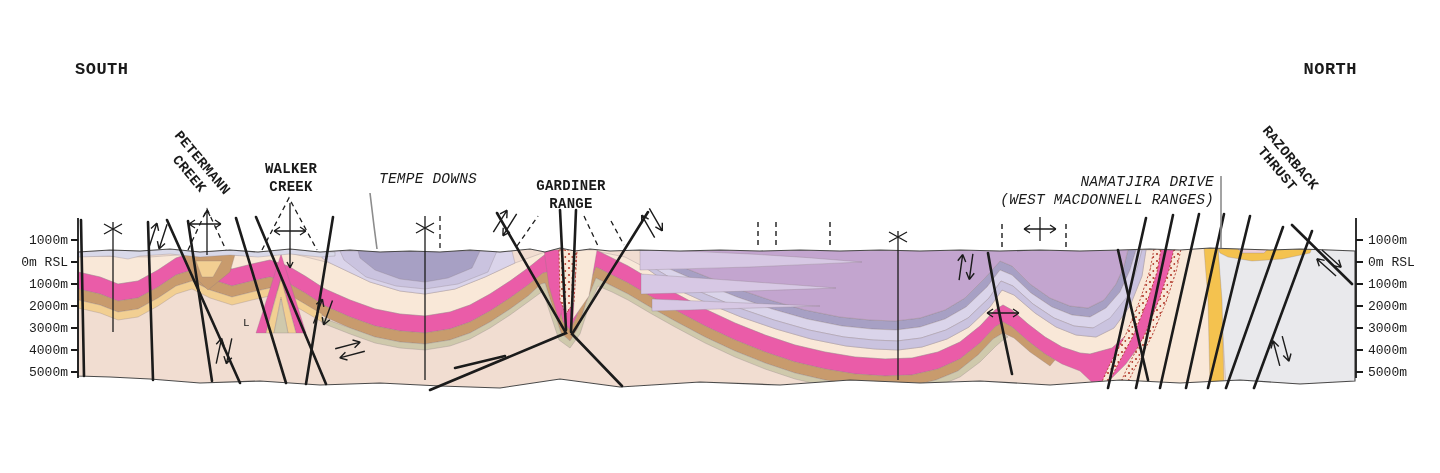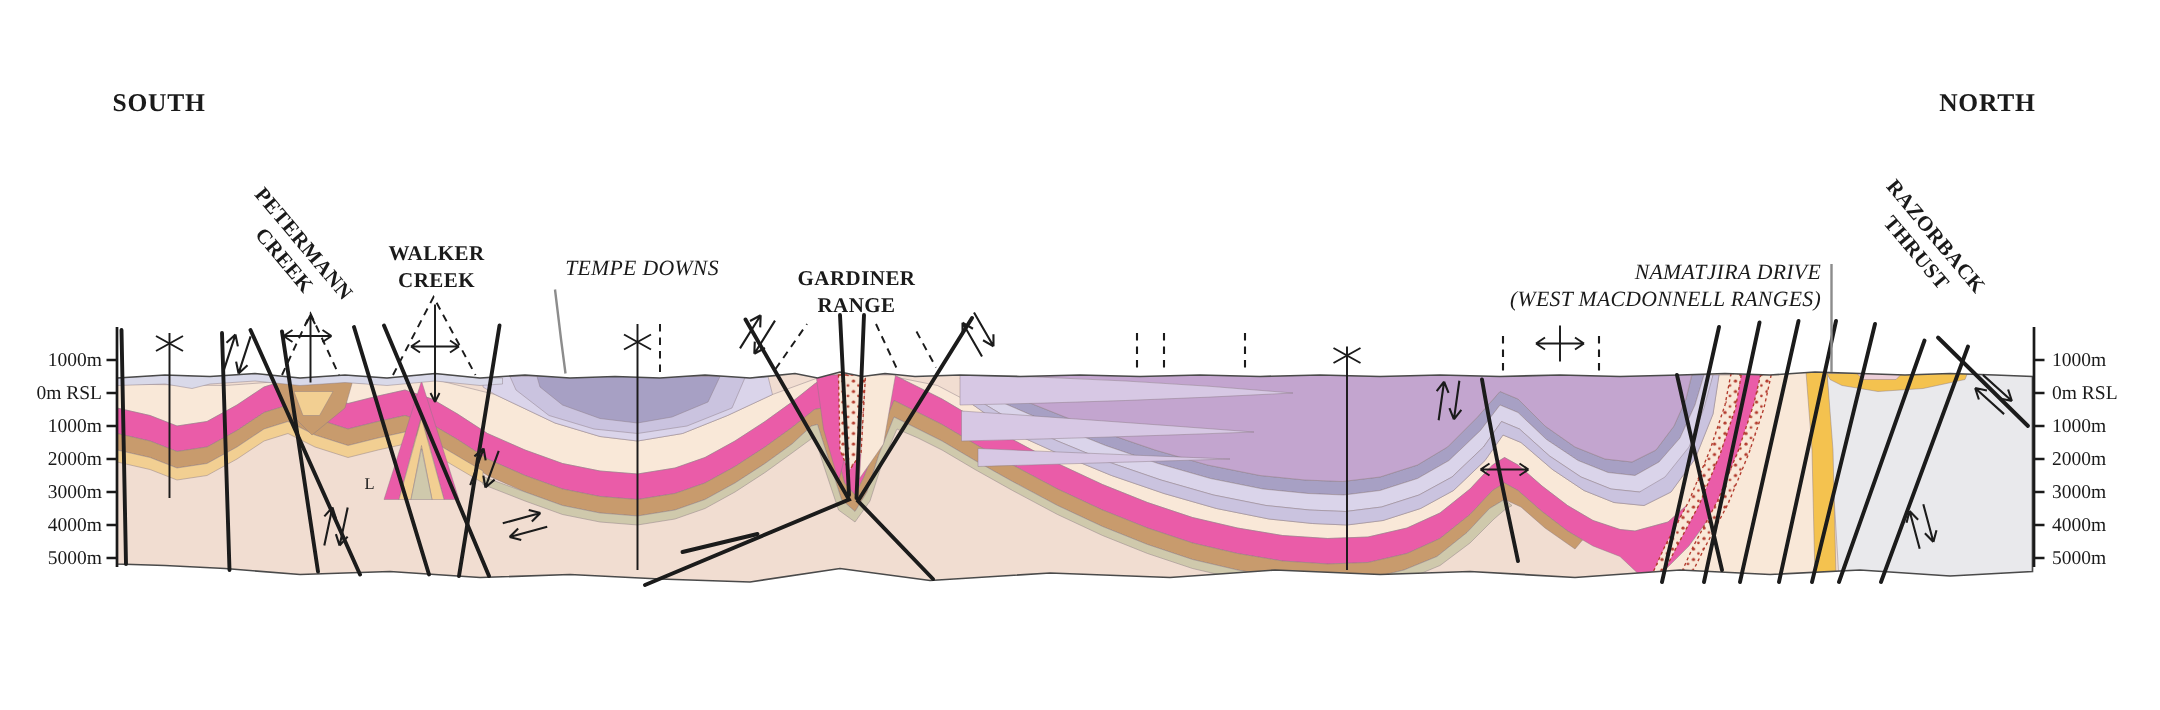--- a/index.html
+++ b/index.html
@@ -1,17 +1,17 @@
 <!DOCTYPE html>
 <html><head>
 <meta charset="utf-8">
 <style>
   html,body{margin:0;padding:0;background:#ffffff;}
   #stage{position:relative;width:1440px;height:473px;background:#ffffff;overflow:hidden;
-         font-family:Liberation Serif, serif;}
+         font-family:Liberation Mono, monospace;}
   svg{position:absolute;left:0;top:0;}
   text{fill:#1a1a1a;}
   .hdr{font-size:17px;font-weight:bold;letter-spacing:.5px;}
   .feat{font-size:14px;font-weight:bold;letter-spacing:.3px;}
   .feati{font-size:14.5px;font-style:italic;letter-spacing:.2px;}
   .scl{font-size:13px;}
   .unitlbl{font-size:11px;}
 </style>
 </head>
 <body>

